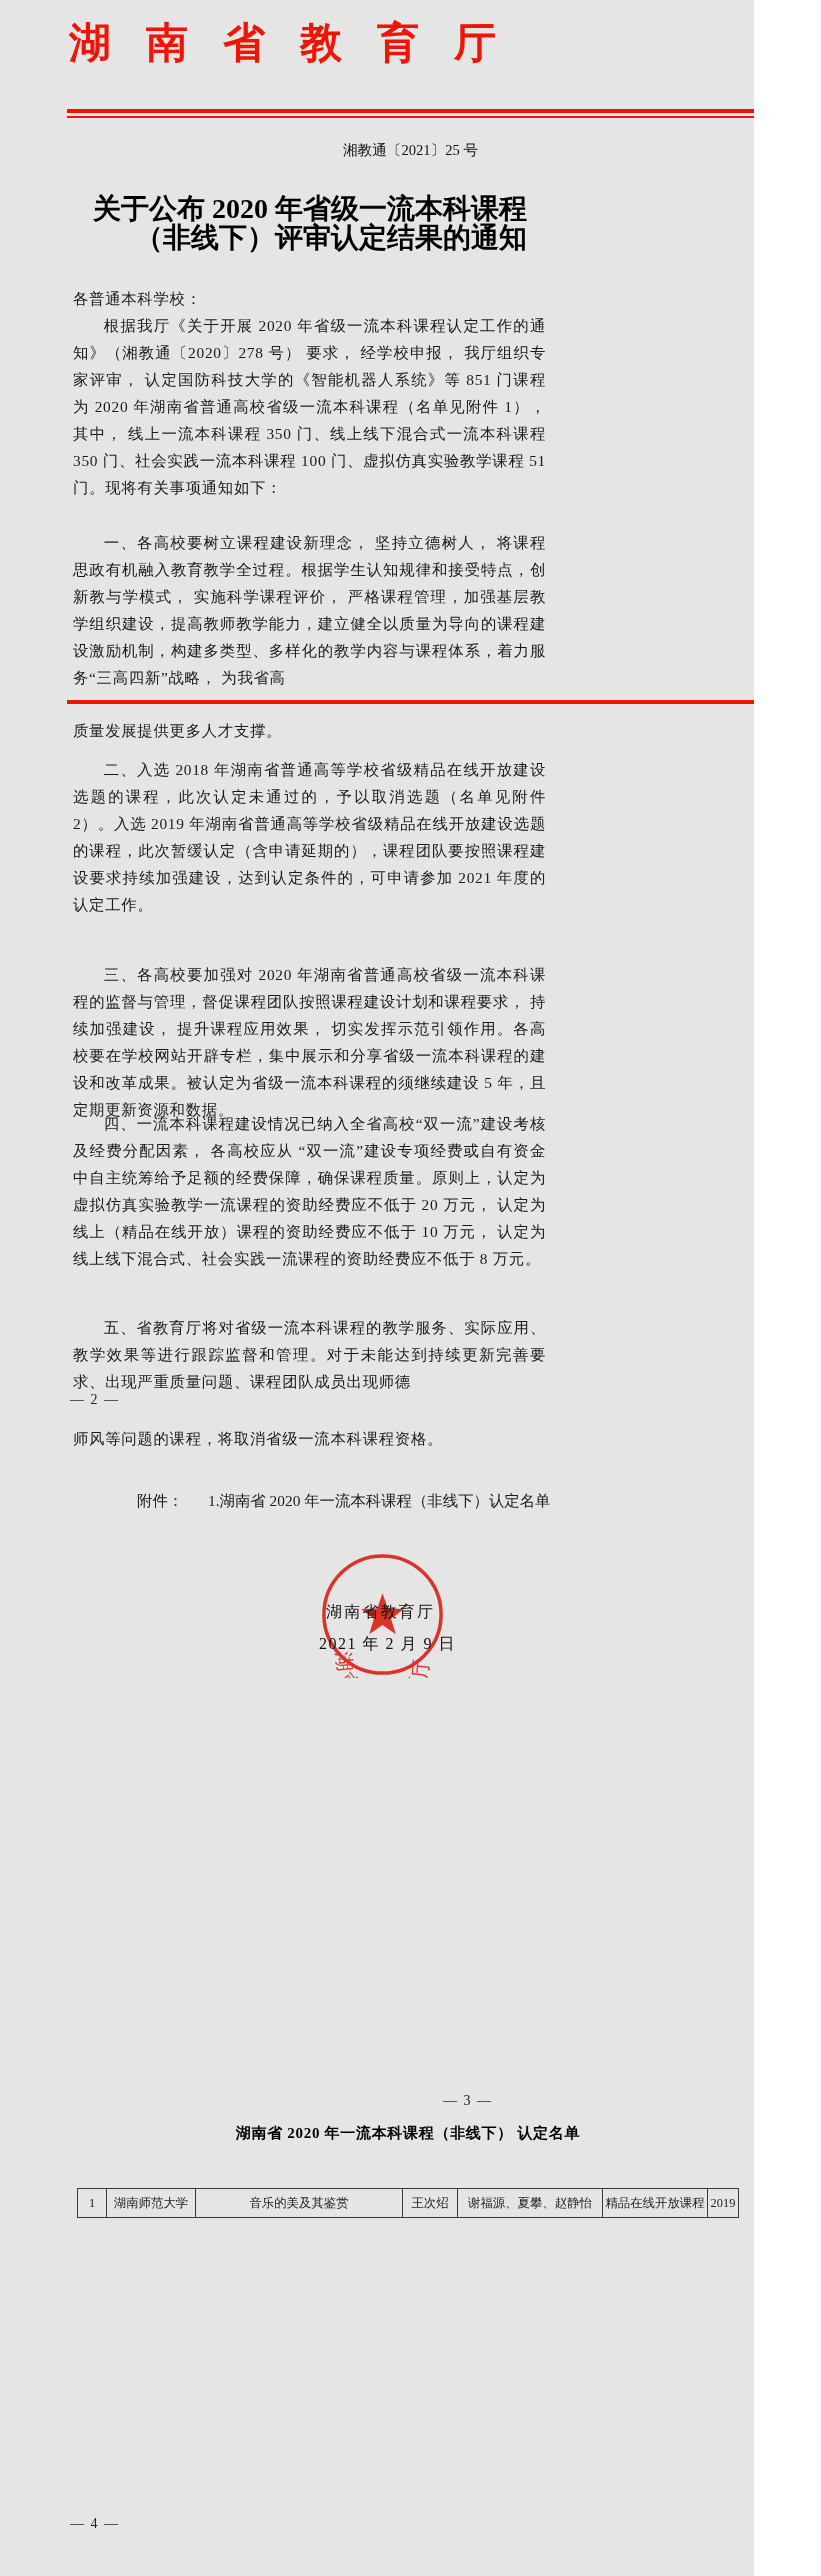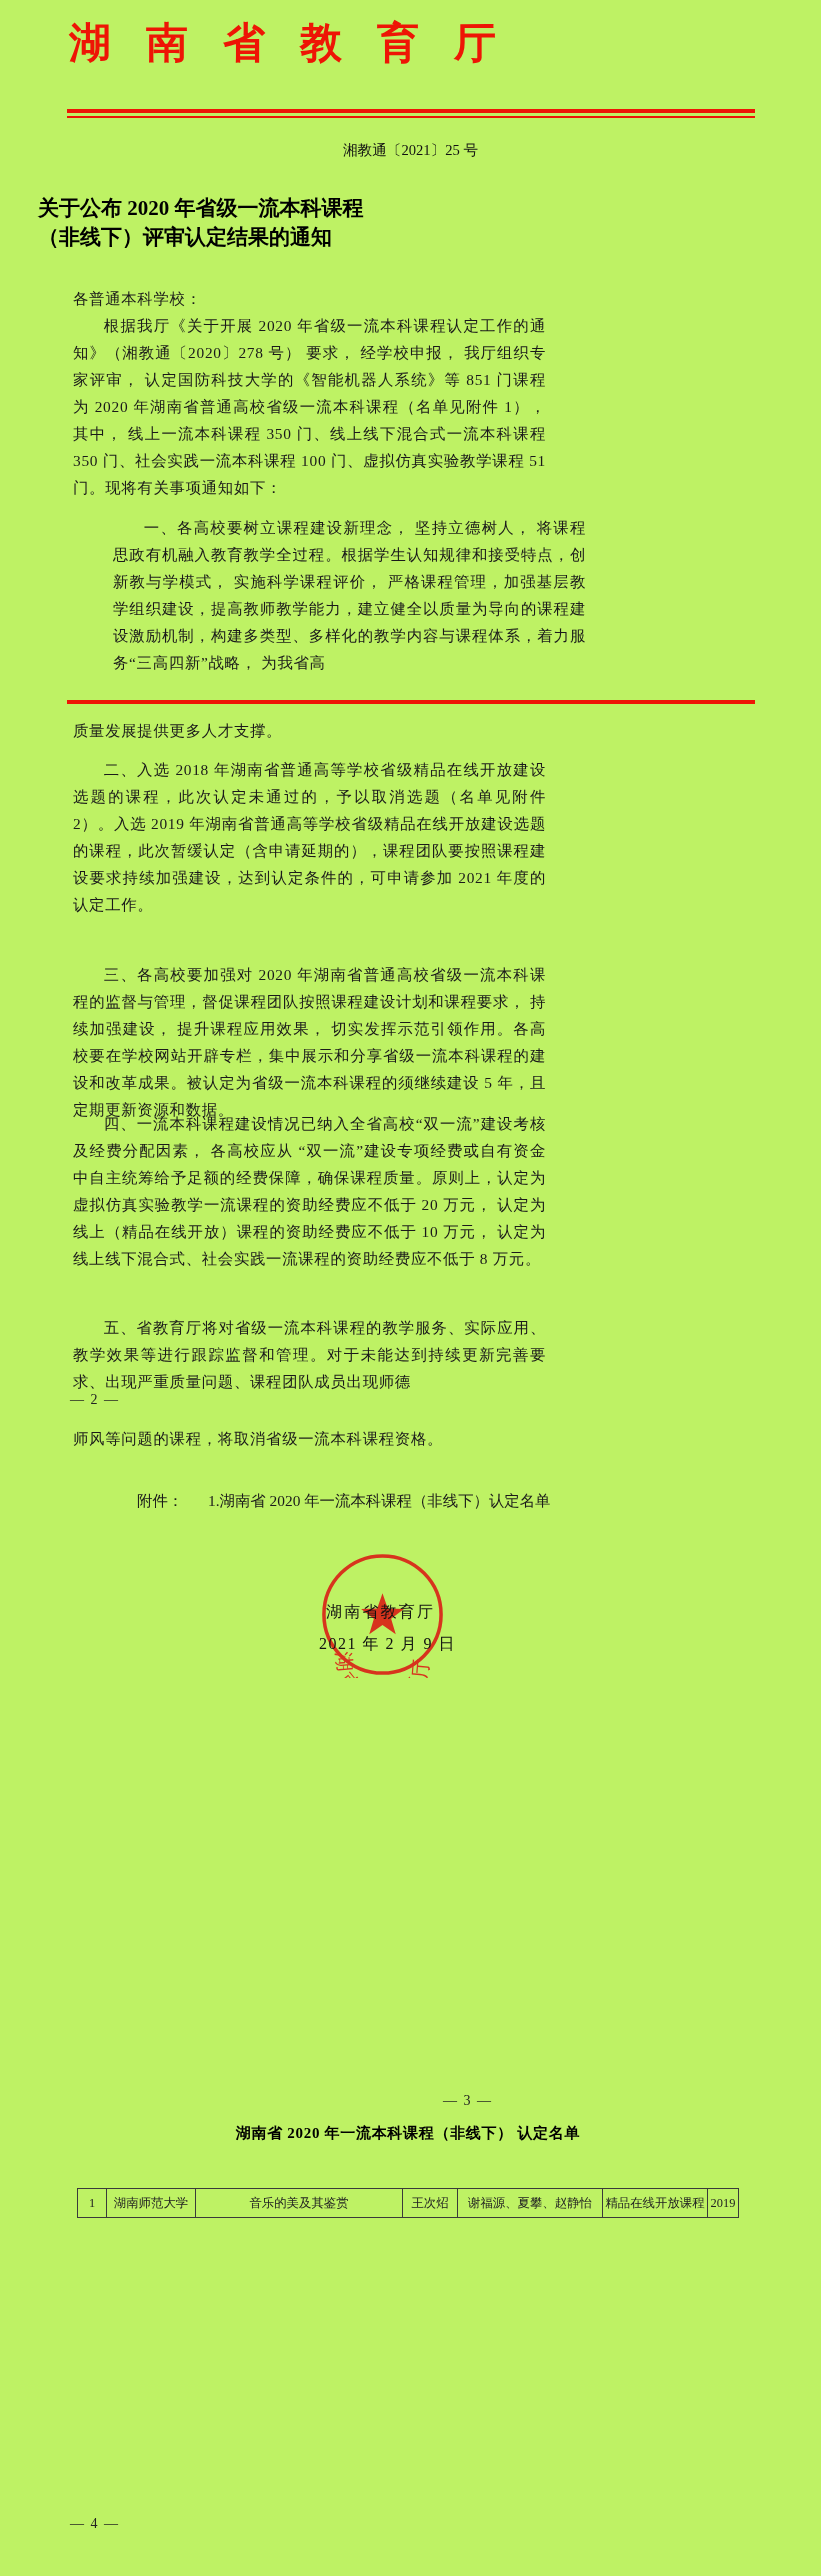--- a/index.html
+++ b/index.html
@@ -1,39 +1,39 @@
 <!DOCTYPE html>
 <html style="font-size:11.7px"><head>
 <meta charset="utf-8">
 <style>
   html,body { margin:0; padding:0; background:#ffffff; }
   .page {
-    position:relative; width:821px; height:2576px; background:#bef264;
+    position:relative; width:754px; height:2576px; background:#e5e5e5;
     font-family:"Liberation Serif","DejaVu Serif",serif; color:#1a1a1a;
     overflow:hidden;
     text-decoration:underline;
   }
   .org-title {
     position:absolute; left:51px; top:14.6px; width:498px;
     text-align:center; font-size:42px; font-weight:700;
     color:#ee1505; letter-spacing:35px; white-space:nowrap;
   }
   .rule-thick { position:absolute; left:67px; top:109px; width:688px; height:4.4px; background:#ee1505; }
   .rule-thin  { position:absolute; left:67px; top:116px; width:688px; height:1.5px; background:#ee1505; }
   .doc-number { position:absolute; left:0; top:141px; width:821px; text-align:center; font-size:14.6px; color:#111; }
-  .title { position:absolute; left:38px; top:194px; width:476px; text-align:left;
-           font-size:21px; font-weight:700; line-height:29px; color:#000; }
+  .title { position:absolute; left:51px; top:194px; width:476px; text-align:right;
+           font-size:28px; font-weight:700; line-height:29px; color:#000; }
   .para {
     position:absolute; left:73px; width:473px; font-size:15.4px; line-height:27px;
     letter-spacing:0.7px; text-align:justify; color:#1a1a1a;
   }
   .indent { text-indent:2em; }
   .p0 { top:285px; }
   .p1 { top:312px; }
-  .p2 { top:514px;margin-left:40px; }
+  .p2 { top:529px; }
   .p3 { top:717px; }
   .p4 { top:756px; }
   .p5 { top:937px;margin-top:24px; }
   .p6 { top:1110px; }
   .p7 { top:1314px; }
   .p8 { top:1425px; }
   .page-divider { position:absolute; left:67px; top:700px; width:688px; height:3.7px; background:#ee1505; }
   .pagenum { position:absolute; font-size:14px; letter-spacing:1.5px; color:#222; white-space:nowrap; }
   .pn2 { left:70px;  top:1392px; }
   .pn3 { left:443px; top:2093px; }

